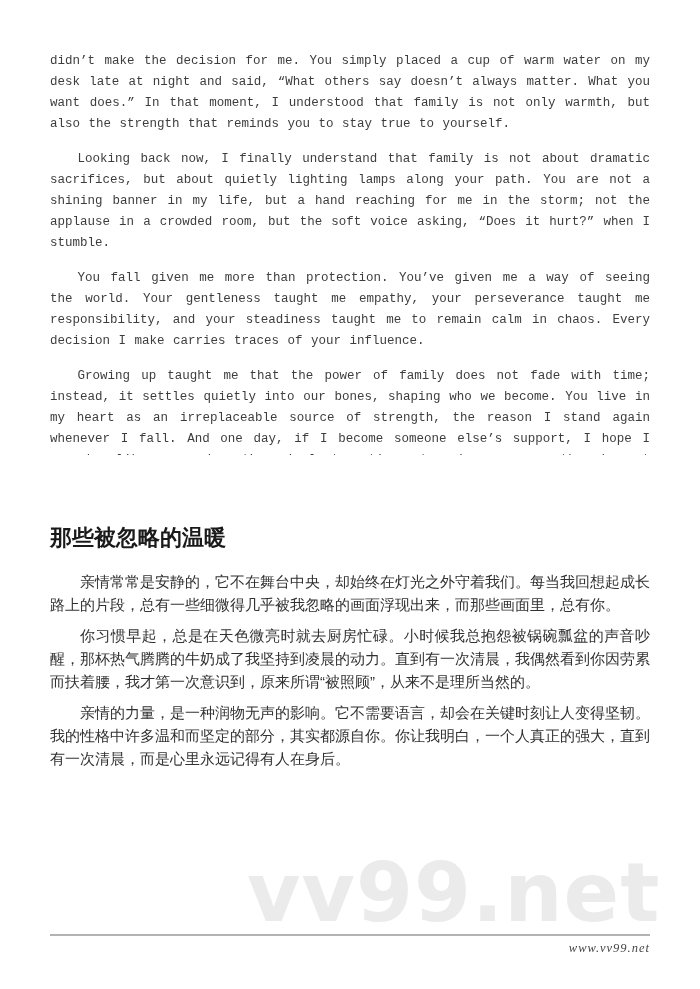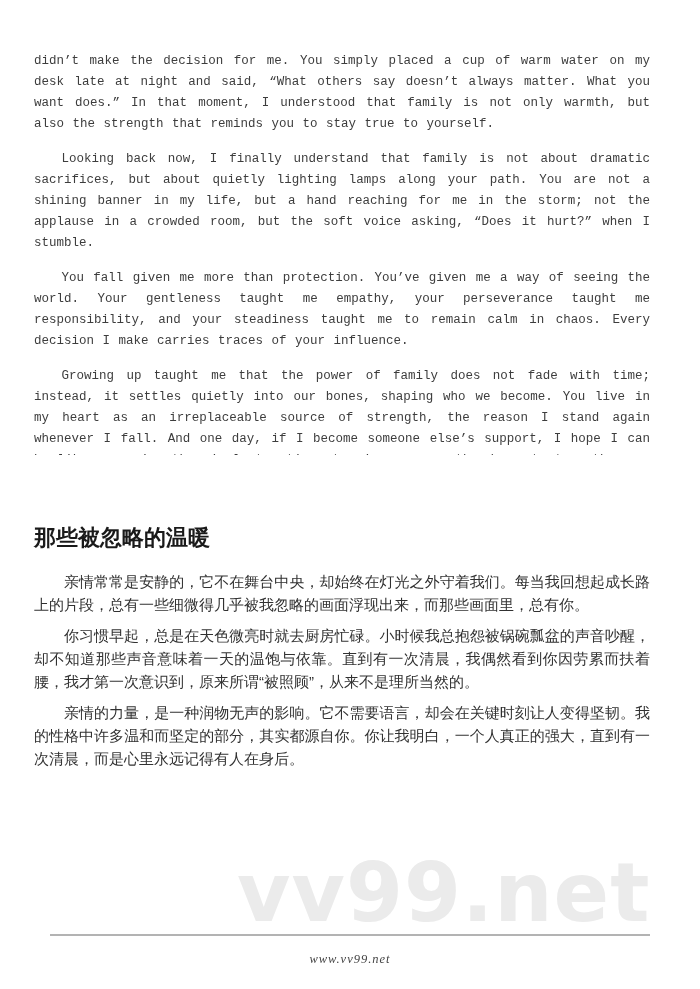--- a/index.html
+++ b/index.html
@@ -10,35 +10,35 @@
   .page {
     position: relative;
     width: 700px;
     height: 989px;
     background: #ffffff;
     overflow: hidden;
     font-family: "Liberation Sans", sans-serif;
   }
   .watermark {
     position: absolute;
-    left: 237px;
+    left: 247px;
     top: 852px;
     font-family: "DejaVu Sans", sans-serif;
     font-weight: bold;
     font-size: 82px;
     line-height: 1;
     color: #ebebeb;
     letter-spacing: 1px;
     z-index: 0;
     user-select: none;
   }
   .content {
     position: relative;
     z-index: 1;
-    padding: 51px 50px 0 34px;
+    padding: 51px 50px 0 50px;
   }
   .en-section {
     height: 404px;
     overflow: hidden;
   }
   p.en {
     margin: 0 0 14px 0;
     font-family: "Liberation Mono", monospace;
     font-size: 12.5px;
     line-height: 21px;
@@ -73,22 +73,22 @@
     left: 50px;
     right: 50px;
     top: 934px;
     z-index: 2;
   }
   .footer-rule {
     height: 0;
     border-top: 2px solid #b3b3b3;
   }
   .footer-site {
-    margin-top: 16px;
-    text-align: center;
+    margin-top: 5px;
+    text-align: right;
     font-family: "Liberation Serif", serif;
     font-style: italic;
     font-size: 12.5px;
     color: #454545;
     letter-spacing: 1px;
   }
 </style>
 </head>
 <body>
 
@@ -102,21 +102,21 @@
       <p class="en no-indent">didn’t make the decision for me. You simply placed a cup of warm water on my desk late at night and said, “What others say doesn’t always matter. What you want does.” In that moment, I understood that family is not only warmth, but also the strength that reminds you to stay true to yourself.</p>
       <p class="en">Looking back now, I finally understand that family is not about dramatic sacrifices, but about quietly lighting lamps along your path. You are not a shining banner in my life, but a hand reaching for me in the storm; not the applause in a crowded room, but the soft voice asking, “Does it hurt?” when I stumble.</p>
       <p class="en">You fall given me more than protection. You’ve given me a way of seeing the world. Your gentleness taught me empathy, your perseverance taught me responsibility, and your steadiness taught me to remain calm in chaos. Every decision I make carries traces of your influence.</p>
       <p class="en">Growing up taught me that the power of family does not fade with time; instead, it settles quietly into our bones, shaping who we become. You live in my heart as an irreplaceable source of strength, the reason I stand again whenever I fall. And one day, if I become someone else’s support, I hope I can be like you—using the simplest actions to give someone the deepest strength.</p>
     </div>
 
     <h1 class="essay-title">那些被忽略的温暖</h1>
 
     <div>
       <p class="cn">亲情常常是安静的，它不在舞台中央，却始终在灯光之外守着我们。每当我回想起成长路上的片段，总有一些细微得几乎被我忽略的画面浮现出来，而那些画面里，总有你。</p>
-      <p class="cn">你习惯早起，总是在天色微亮时就去厨房忙碌。小时候我总抱怨被锅碗瓢盆的声音吵醒，却不知道那些声音意味着一天的温饱与依靠。直到有一次清晨，我偶然看到你因劳累而扶着腰，我才第一次意识到，原来所谓“被照顾”，从来不是理所当然的。</p>
+      <p class="cn">你习惯早起，总是在天色微亮时就去厨房忙碌。小时候我总抱怨被锅碗瓢盆的声音吵醒，那杯热气腾腾的牛奶成了我坚持到凌晨的动力。直到有一次清晨，我偶然看到你因劳累而扶着腰，我才第一次意识到，原来所谓“被照顾”，从来不是理所当然的。</p>
       <p class="cn">亲情的力量，是一种润物无声的影响。它不需要语言，却会在关键时刻让人变得坚韧。我的性格中许多温和而坚定的部分，其实都源自你。你让我明白，一个人真正的强大，直到有一次清晨，而是心里永远记得有人在身后。</p>
     </div>
 
   </div>
 
   <div class="footer">
     <div class="footer-rule"></div>
     <div class="footer-site">www.vv99.net</div>
   </div>
 

